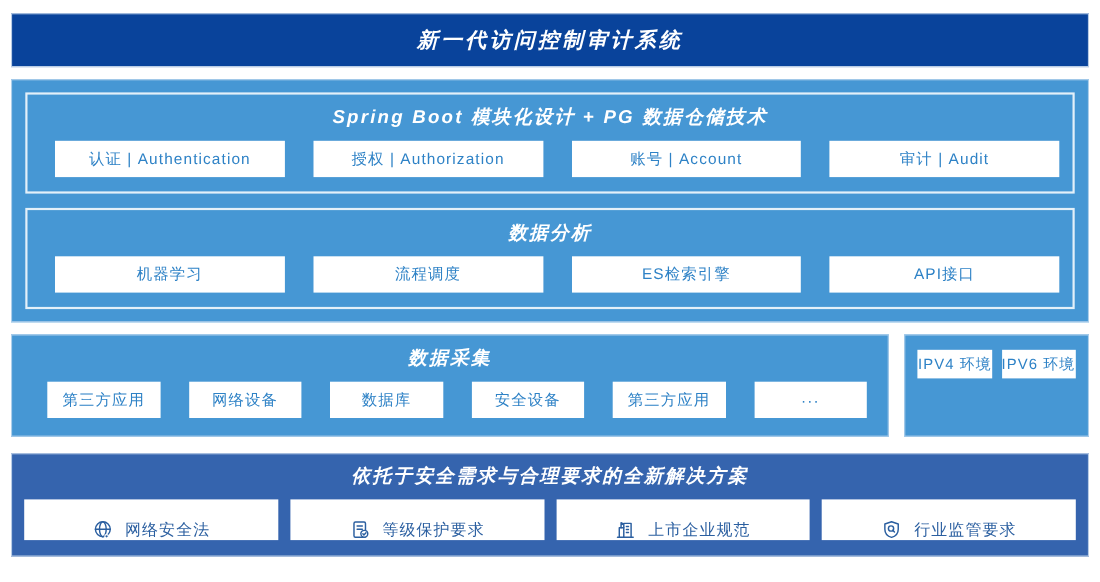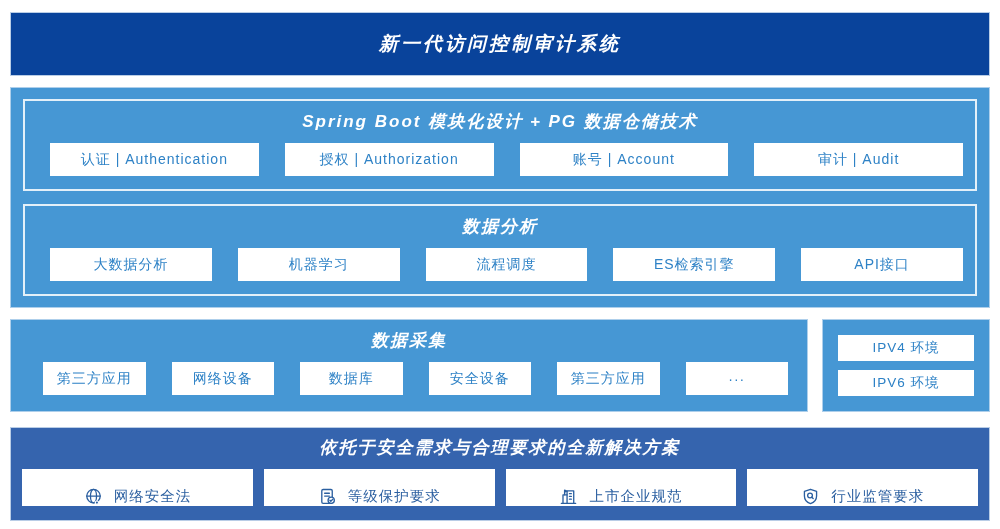--- a/index.html
+++ b/index.html
@@ -5,21 +5,21 @@
   html,body{margin:0;padding:0;}
   body{
     width:1000px;height:529px;background:#ffffff;
     font-family:"Liberation Sans","DejaVu Sans",sans-serif;
     overflow:hidden;
   }
   .stage{width:1000px;height:529px;position:relative;}
 
   
   .banner{
-    margin:12px 10px 0;height:64px;background:#09439b;
+    margin:12px 10px 0;height:49px;background:#09439b;
     border:1px solid #b9cde6;box-sizing:border-box;
     display:flex;align-items:center;justify-content:center;
   }
   .banner-title{
     color:#ffffff;font-size:19px;font-weight:bold;font-style:italic;
     letter-spacing:3px;
   }
 
   
   .mid-section{
@@ -45,21 +45,21 @@
 
   
   .row3{margin:11px 10px 0;display:flex;gap:14px;align-items:stretch;border-radius:17px;}
   .collect{
     flex:1;background:#4697d4;border:1px solid #aecfeb;box-sizing:border-box;
     padding:9px 19px 16px;
   }
   .collect .group-title{margin-bottom:9px;}
   .env{
     width:168px;background:#4697d4;border:1px solid #aecfeb;box-sizing:border-box;
-    padding:13px 15px;display:flex;flex-direction:column;gap:9px;justify-content:center;
+    padding:13px 15px;display:flex;gap:9px;justify-content:center;
   }
   .env .wbox{flex:none;height:26px;font-size:13.5px;}
 
   
   .dark-section{
     margin:15px 10px 0;background:#3564ae;
     border:1px solid #b9cde6;box-sizing:border-box;
     padding:8px 11px 14px;
   }
   .dark-section .group-title{margin-bottom:9px;font-style:italic;}
@@ -96,23 +96,20 @@
           </div>
         <div class="wbox">
             <span>审计 | Audit</span>
           </div>
       </div>
     </div>
 
     <div class="group">
       <div class="group-title">数据分析</div>
       <div class="box-row">
-        <div class="wbox">
-            <span>大数据分析</span>
-          </div>
         <div class="wbox">
             <span>机器学习</span>
           </div>
         <div class="wbox">
             <span>流程调度</span>
           </div>
         <div class="wbox">
             <span>ES检索引擎</span>
           </div>
         <div class="wbox">

